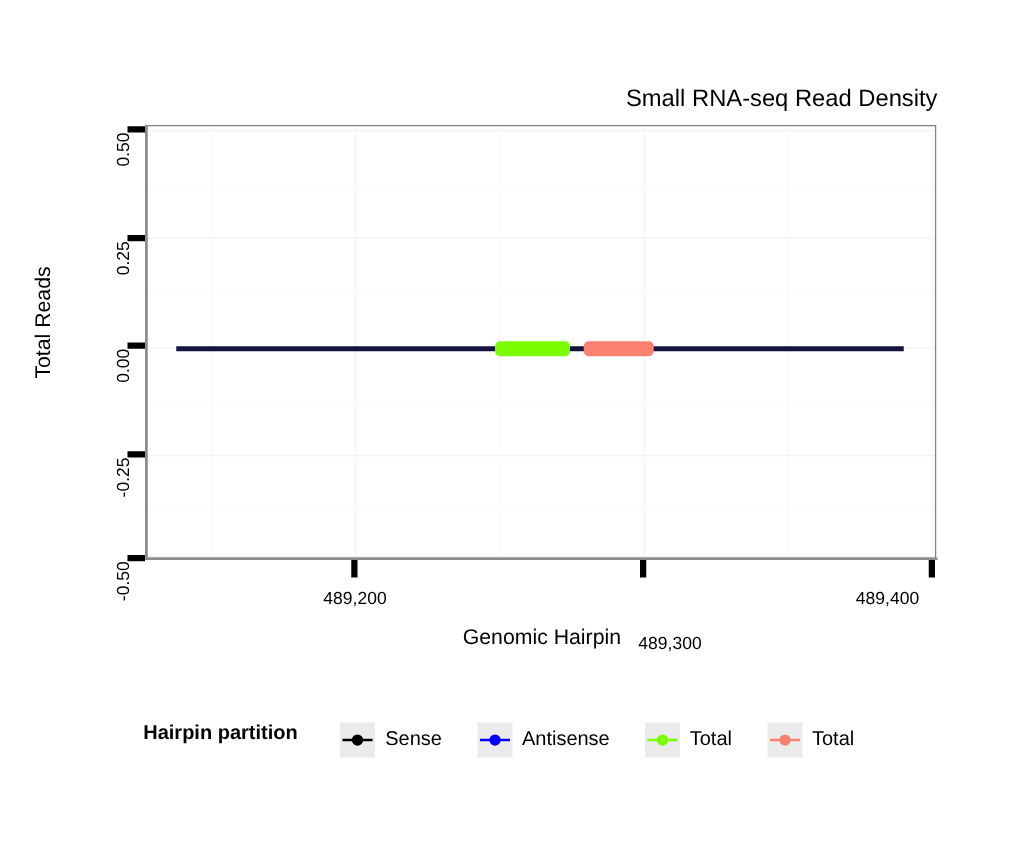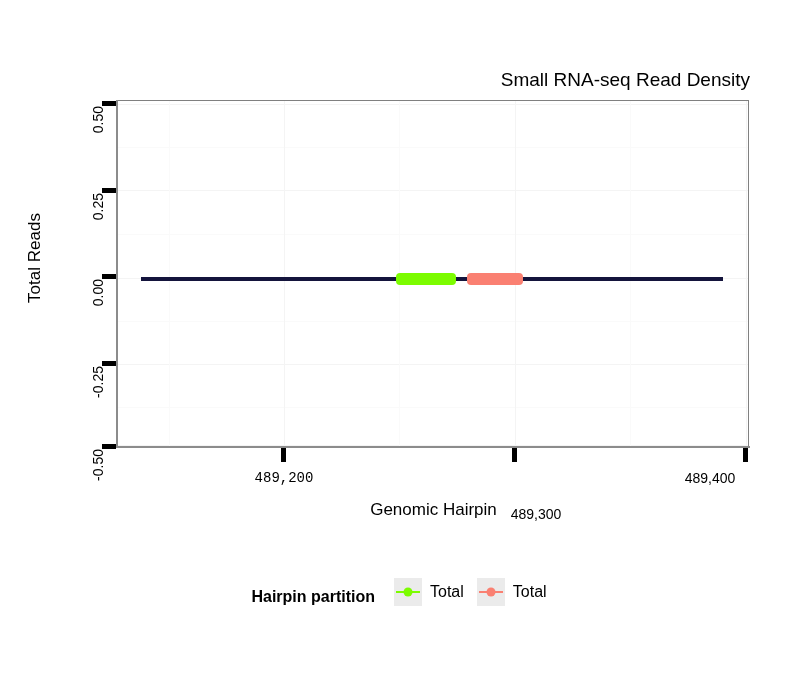--- a/index.html
+++ b/index.html
@@ -163,23 +163,23 @@
     transform: rotate(-90deg);
   }
 
   
   #legend {
     position: absolute;
     left: 0;
     top: 578px;
     width: 810px;
     display: flex;
-    align-items: flex-end;
+    align-items: flex-start;
     justify-content: center;
-    gap: 1px;
+    gap: 16px;
   }
   #legend-title {
     font-size: 16px;
     font-weight: bold;
     color: #000000;
     white-space: nowrap;
     margin-right: 18px;
   }
   .legend-entry {
     display: flex;
@@ -260,32 +260,46 @@
 <div class="ticklabel-y" style="top:98px;">0.50</div>
 <div class="ticklabel-y" style="top:185px;">0.25</div>
 <div class="ticklabel-y" style="top:271px;">0.00</div>
 <div class="ticklabel-y" style="top:358px;">-0.25</div>
 <div class="ticklabel-y" style="top:441px;">-0.50</div>
 
 <div class="tick-x" style="left:281px;"></div>
 <div class="tick-x" style="left:512px;"></div>
 <div class="tick-x" style="left:743px;"></div>
 
-<div class="ticklabel-x" style="left:224px;font-family:Liberation Mono, monospace;">489,200</div>
+<div class="ticklabel-x" style="left:224px;">489,200</div>
 <div class="ticklabel-x" style="left:476px;margin-top:36px;">489,300</div>
 <div class="ticklabel-x" style="left:650px;">489,400</div>
 
 <div id="axis-title-x">Genomic Hairpin</div>
 <div id="axis-title-y">Total Reads</div>
 
 <div id="legend">
 
   <div id="legend-title">Hairpin partition</div>
 
-
+  <div class="legend-entry">
+    <span class="legend-key">
+      <span class="key-line" style="background:#000000;"></span>
+      <span class="key-dot" style="background:#000000;"></span>
+    </span>
+    <span class="legend-label">Sense</span>
+  </div>
+
+  <div class="legend-entry">
+    <span class="legend-key">
+      <span class="key-line" style="background:#0000ff;"></span>
+      <span class="key-dot" style="background:#0000ff;"></span>
+    </span>
+    <span class="legend-label">Antisense</span>
+  </div>
 
   <div class="legend-entry">
     <span class="legend-key">
       <span class="key-line" style="background:#7cfc00;"></span>
       <span class="key-dot" style="background:#7cfc00;"></span>
     </span>
     <span class="legend-label">Total</span>
   </div>
 
   <div class="legend-entry">

